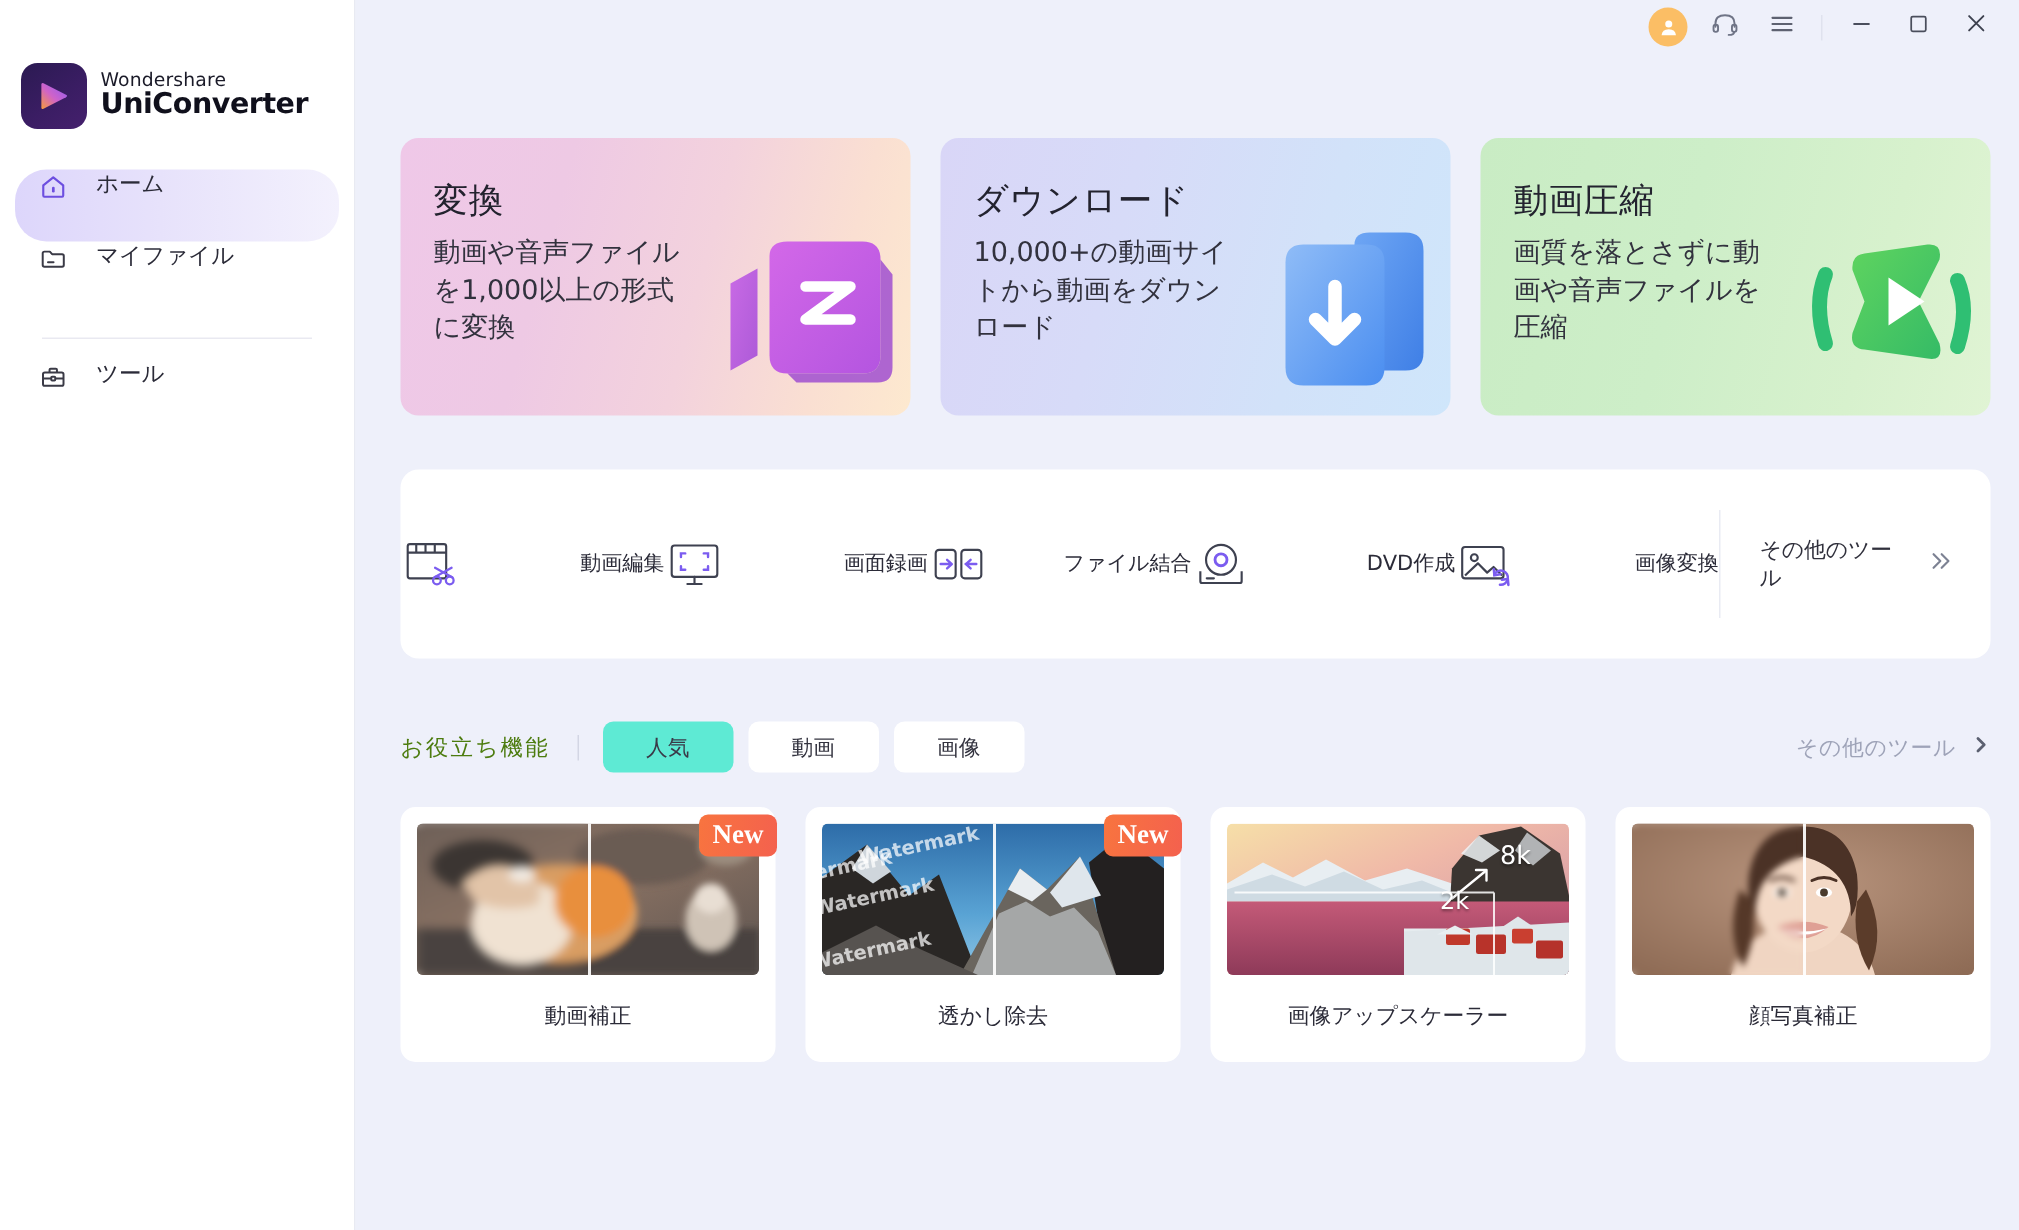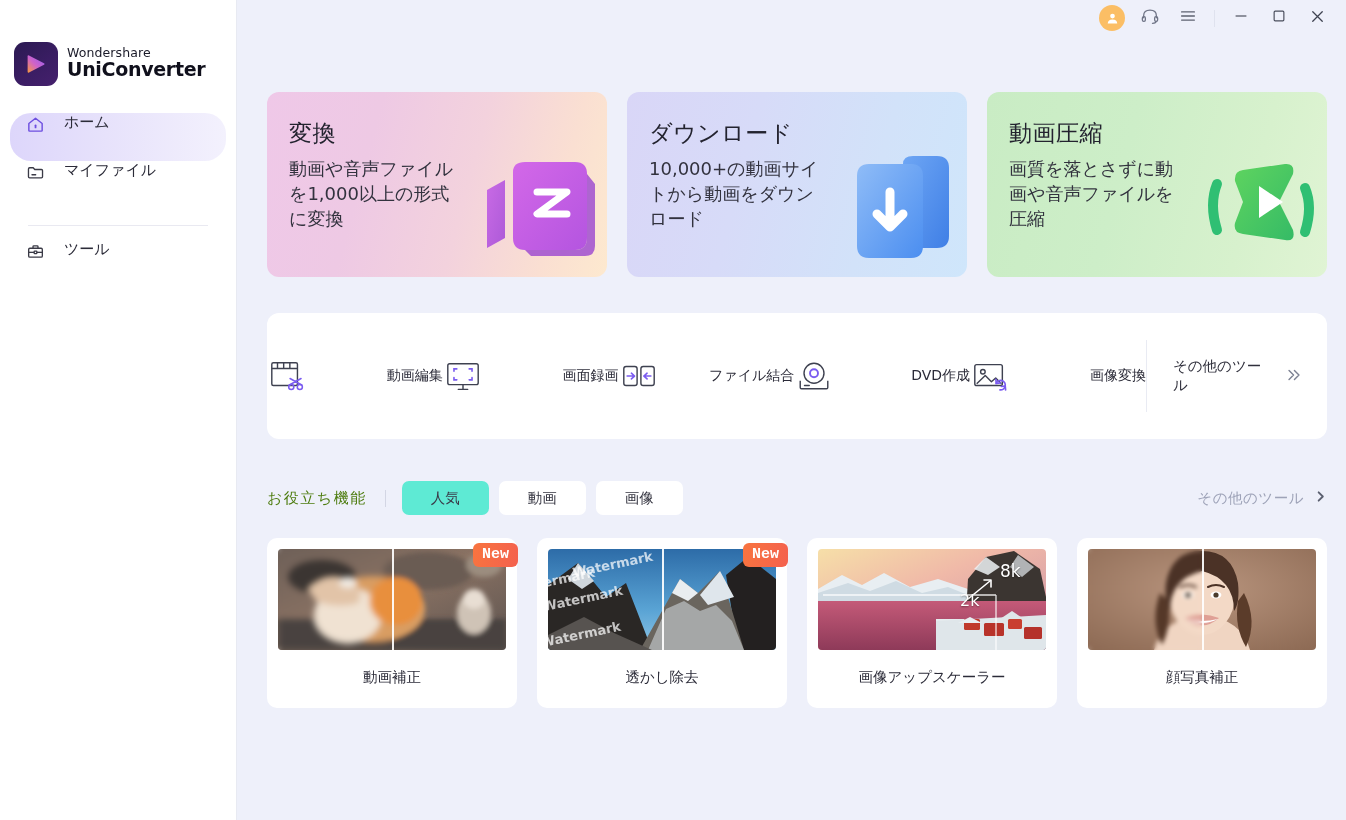--- a/index.html
+++ b/index.html
@@ -134,23 +134,23 @@
     position: relative; cursor: pointer; padding: 11px 11px 0 11px;
   }
   .fthumb { width: 228px; height: 101px; border-radius: 4px; overflow: hidden; position: relative; }
   .flabel {
     text-align: center; margin-top: 18px; font-size: 14.5px; color: #2b2b38;
     font-family: "DejaVu Sans", sans-serif;
   }
   .badge-new {
     position: absolute; right: -1px; top: 5px;
     background: linear-gradient(100deg,#f8743f 0%, #f4614e 100%);
-    color: #fff; font-size: 15px; font-weight: bold;
+    color: #fff; font-size: 18px; font-weight: bold;
     padding: 3px 9px 4px 9px; border-radius: 6px 6px 6px 6px;
-    font-family: Liberation Mono, monospace; z-index: 4;
+    font-family: Liberation Serif, serif; z-index: 4;
   }
   .split { position: absolute; left: 50%; top: 0; width: 2px; height: 100%; background: rgba(255,255,255,.92); z-index:3;}
   .blurL { position: absolute; left:0; top:0; width: 50%; height:100%; backdrop-filter: blur(2px); z-index:2;}
   .wm { position:absolute; color: rgba(255,255,255,.72); font-size: 13px; font-weight: bold;
         transform: rotate(-12deg); font-family: "DejaVu Sans", sans-serif; z-index: 3; white-space: nowrap;}
   .uplabel { position: absolute; color:#fff; font-family:"DejaVu Sans",sans-serif; z-index:4; text-shadow: 0 1px 2px rgba(0,0,0,.4); }
 </style>
 </head>
 <body>
 

